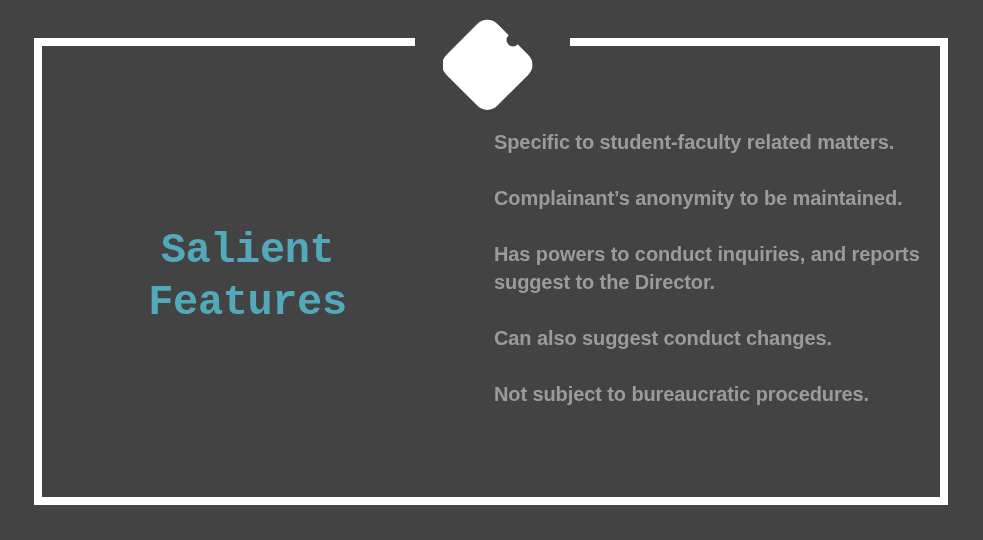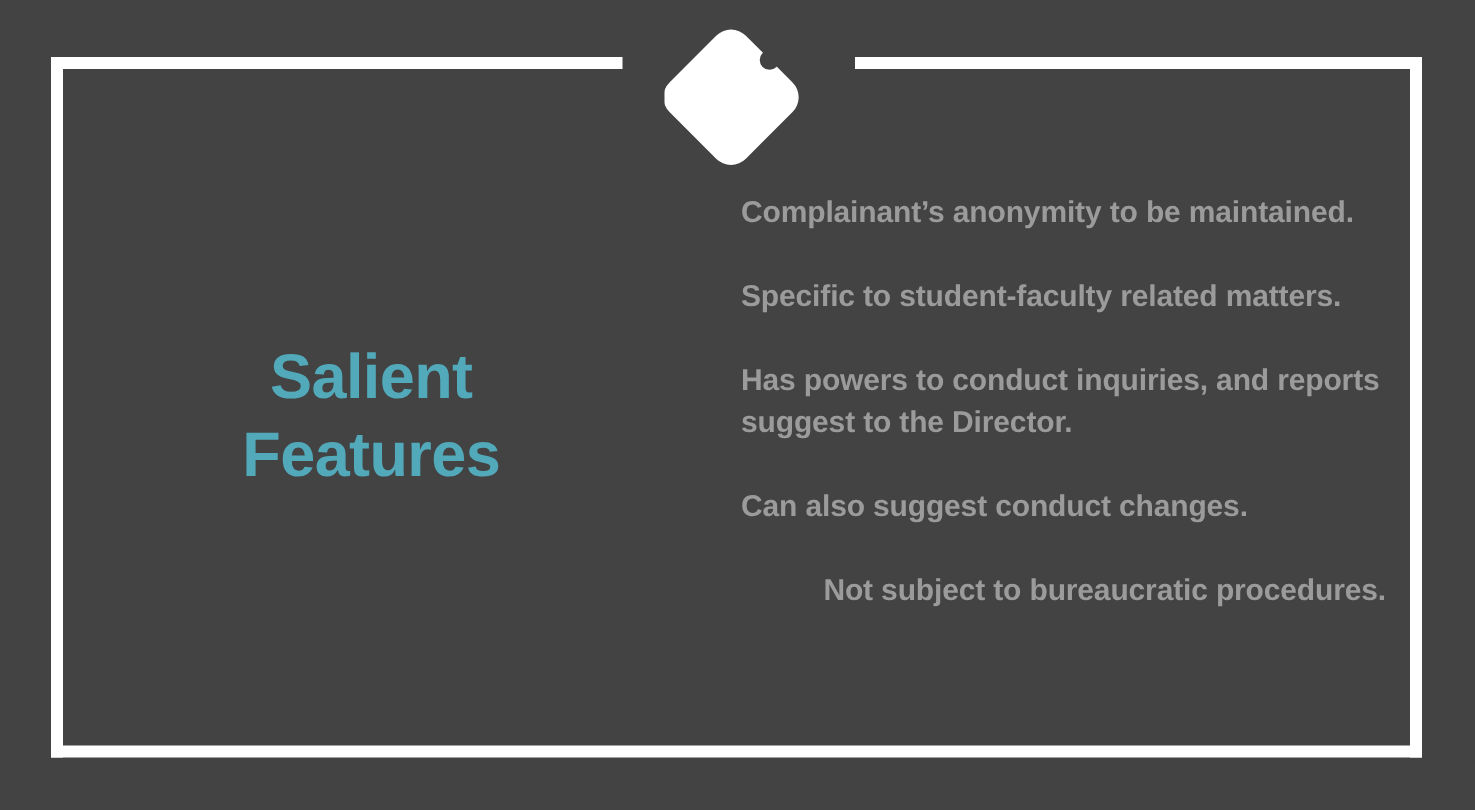--- a/index.html
+++ b/index.html
@@ -47,38 +47,38 @@
     left: 60px;
     top: 225px;
     width: 375px;
     text-align: center;
     color: #51a9ba;
     font-size: 42px;
     font-weight: bold;
     line-height: 52px;
     letter-spacing: -0.4px;
   }
-  .heading .line { display: block; }
+  .heading .line { display: block; font-family: Liberation Mono, monospace; }
 
   
   .bullets {
     position: absolute;
     left: 494px;
     top: 128px;
     width: 430px;
   }
   .bullet {
     color: #9b9b9b;
     font-size: 20px;
     font-weight: bold;
     line-height: 28px;
     letter-spacing: -0.1px;
     margin: 0 0 28px 0;
   }
-  .bullet:last-child { margin-bottom: 0; text-align: right; }
+  .bullet:last-child { margin-bottom: 0; }
 </style>
 </head>
 <body>
 
 <div id="slide">
 
   <div class="frame-seg frame-top-left"></div>
   <div class="frame-seg frame-top-right"></div>
   <div class="frame-seg frame-left"></div>
   <div class="frame-seg frame-right"></div>
@@ -92,20 +92,20 @@
       <circle cx="70" cy="26" r="6.5" fill="#434343"></circle>
     </svg>
   </div>
 
   <div class="heading">
     <span class="line">Salient</span>
     <span class="line">Features</span>
   </div>
 
   <div class="bullets">
+    <p class="bullet">Specific to student-faculty related matters.</p>
     <p class="bullet">Complainant’s anonymity to be maintained.</p>
-    <p class="bullet">Specific to student-faculty related matters.</p>
     <p class="bullet">Has powers to conduct inquiries, and reports suggest to the Director.</p>
     <p class="bullet">Can also suggest conduct changes.</p>
     <p class="bullet">Not subject to bureaucratic procedures.</p>
   </div>
 
 </div>
 
 </body></html>

